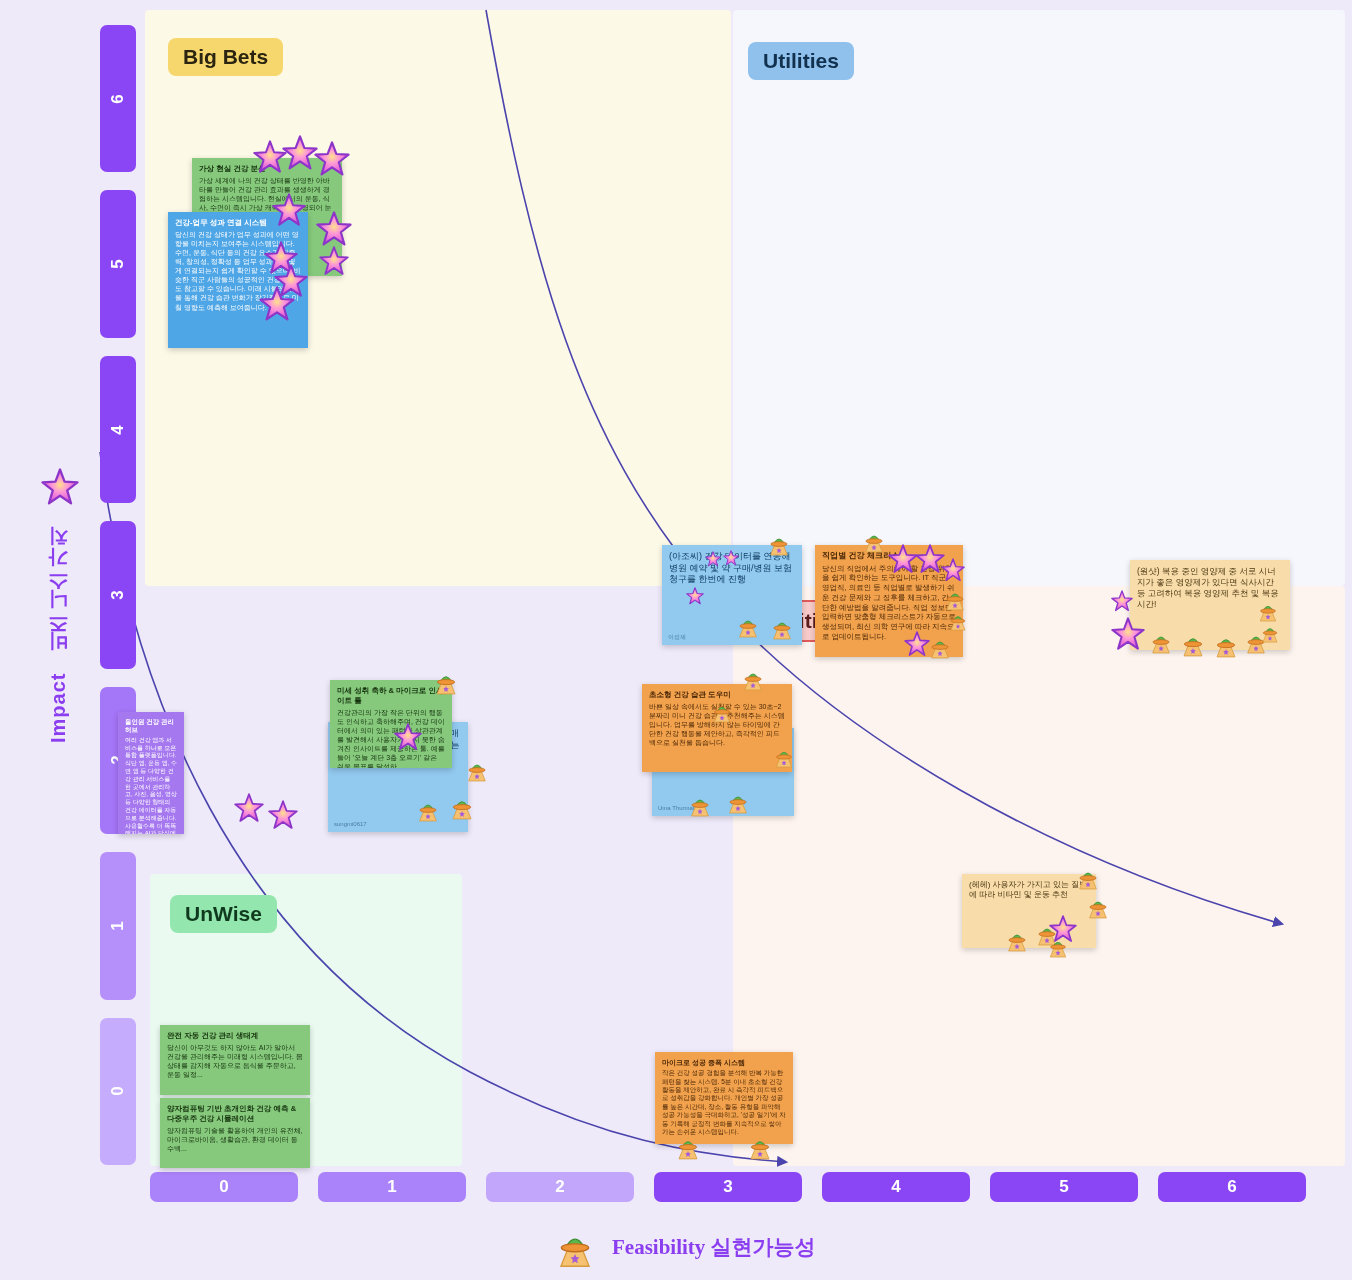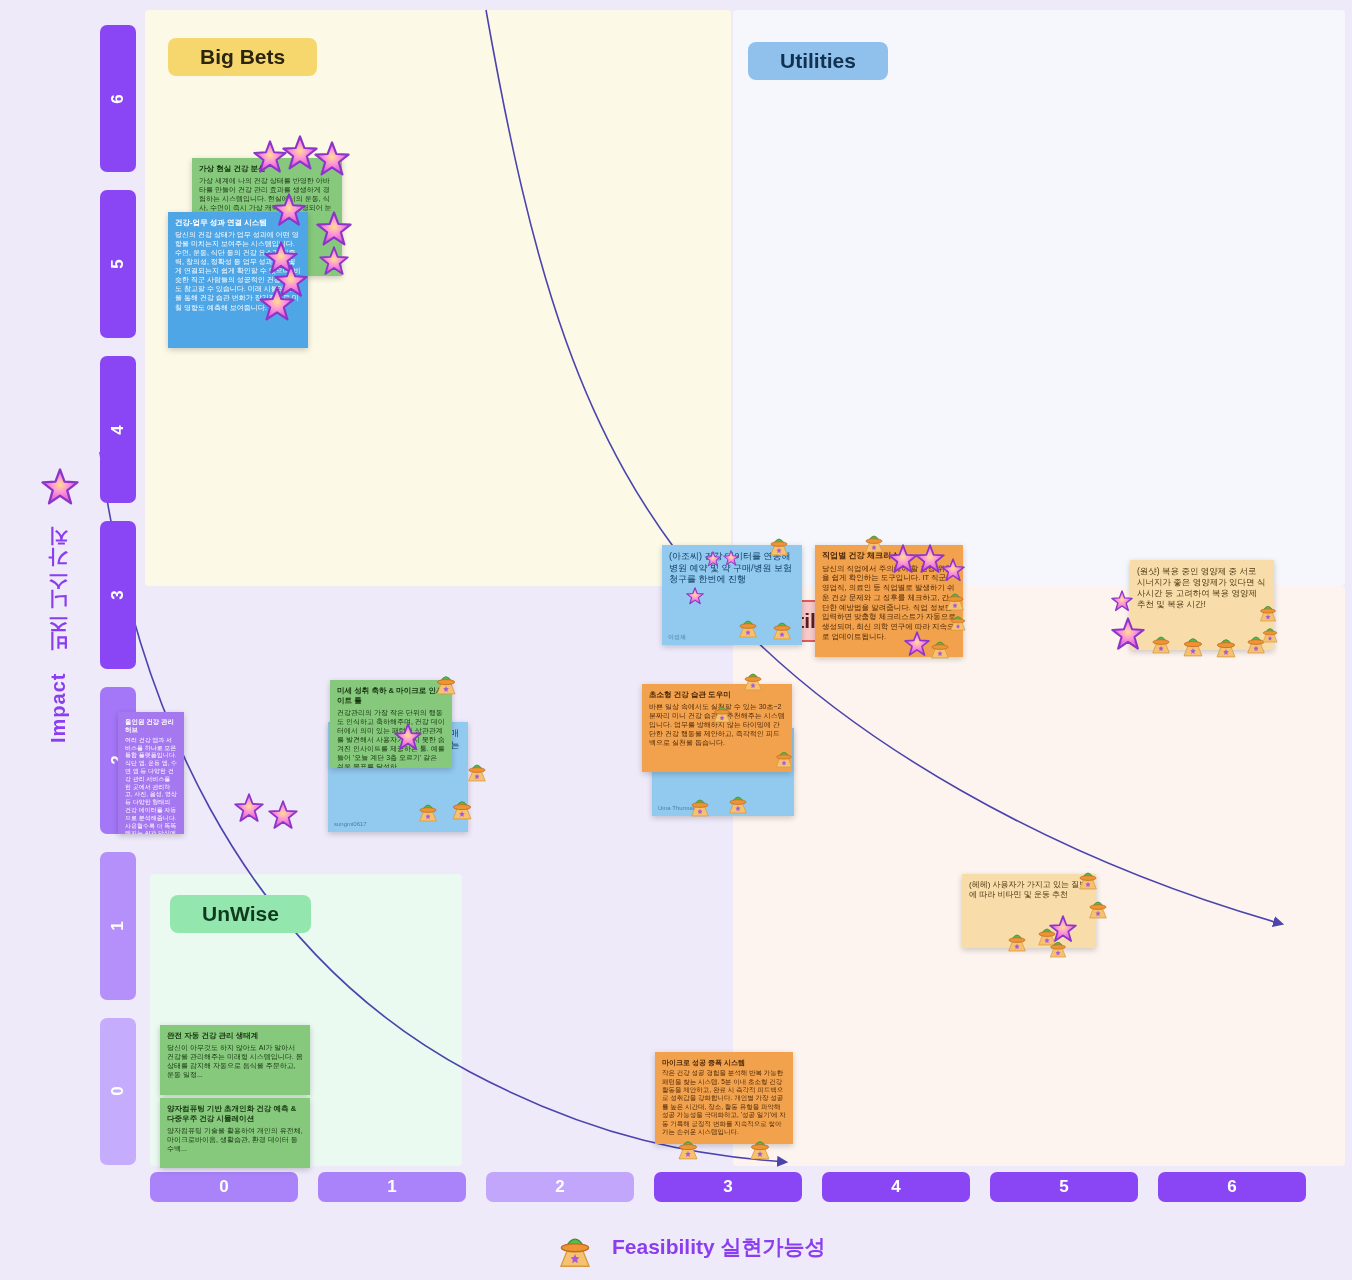--- a/index.html
+++ b/index.html
@@ -16,22 +16,22 @@
   .y-tick{flex:1;border-radius:7px;display:flex;align-items:center;justify-content:center;
           color:#fff;font-weight:bold;font-size:17px;}
   .y-tick span{transform:rotate(-90deg);display:block;}
   .x-ticks{position:absolute;left:150px;top:1172px;width:1156px;height:30px;
            display:flex;gap:20px;z-index:2;}
   .x-tick{flex:1;border-radius:7px;display:flex;align-items:center;justify-content:center;
           color:#fff;font-weight:bold;font-size:17px;}
   .impact-label{position:absolute;left:44px;top:540px;z-index:2;color:#8b3df0;font-weight:bold;
           font-size:20px;writing-mode:vertical-rl;transform:rotate(180deg);letter-spacing:1px;}
   .feas-label{position:absolute;left:612px;top:1233px;z-index:2;color:#8b3df0;
-          font-weight:bold;font-size:21px;}
-  .qlabel{position:absolute;z-index:3;font-weight:bold;font-size:21px;padding:7px 32px;
+          font-weight:bold;font-size:21px;font-family:Liberation Serif, serif;}
+  .qlabel{position:absolute;z-index:3;font-weight:bold;font-size:21px;padding:7px 15px;
           border-radius:8px;}
   #lbl-bigbets{left:168px;top:38px;background:#f6d76d;color:#2b2410;}
   #lbl-nobrainers{left:748px;top:42px;background:#8fc1ec;color:#12314e;}
   #lbl-unwise{left:170px;top:895px;background:#93e6ae;color:#103a1e;}
   #lbl-utilities{left:748px;top:600px;background:#f8caca;color:#5c1d1d;border:2px solid #e05c5c;}
   .note{position:absolute;padding:6px 7px;box-shadow:0 2px 6px rgba(0,0,0,.2);
         line-height:1.3;overflow:hidden;box-sizing:border-box;}
   .note .t{font-weight:bold;font-size:1.08em;margin-bottom:2px;}
   .note .a{position:absolute;bottom:3px;left:6px;font-size:6px;opacity:.55;}
   .note-green{background:#86c97d;color:#16330e;}
@@ -137,21 +137,21 @@
         <div class="a">sungmi0617</div>
       </div>
       <div class="note note-lightblue" style="left: 662px; top: 545px; width: 140px; height: 100px; z-index: 3; font-size: 9px;">
         <div class="b">(아조씨) 건강 데이터를 연동해 병원 예약 및 약 구매/병원 보험 청구를 한번에 진행</div>
         <div class="a">이성재</div>
       </div>
       <div class="note note-orange" style="left: 815px; top: 545px; width: 148px; height: 112px; z-index: 3; font-size: 7.5px;">
         <div class="t">직업별 건강 체크리스트</div>
         <div class="b">당신의 직업에서 주의해야 할 건강 위험을 쉽게 확인하는 도구입니다. IT 직군, 영업직, 의료인 등 직업별로 발생하기 쉬운 건강 문제와 그 징후를 체크하고, 간단한 예방법을 알려줍니다. 직업 정보만 입력하면 맞춤형 체크리스트가 자동으로 생성되며, 최신 의학 연구에 따라 지속으로 업데이트됩니다.</div>
       </div>
-      <div class="note note-cream" style="left: 1130px; top: 560px; width: 144px; height: 90px; z-index: 3; font-size: 8.5px;">
+      <div class="note note-cream" style="left: 1130px; top: 560px; width: 160px; height: 90px; z-index: 3; font-size: 8.5px;">
         <div class="b">(원샷) 복용 중인 영양제 중 서로 시너지가 좋은 영양제가 있다면 식사시간 등 고려하여 복용 영양제 추천 및 복용 시간!</div>
       </div>
       <div class="note note-orange" style="left: 642px; top: 684px; width: 150px; height: 88px; z-index: 4; font-size: 7px;">
         <div class="t">초소형 건강 습관 도우미</div>
         <div class="b">바쁜 일상 속에서도 실천할 수 있는 30초~2분짜리 미니 건강 습관을 추천해주는 시스템입니다. 업무를 방해하지 않는 타이밍에 간단한 건강 행동을 제안하고, 즉각적인 피드백으로 실천을 돕습니다.</div>
       </div>
       <div class="note note-lightblue" style="left: 652px; top: 728px; width: 142px; height: 88px; z-index: 3; font-size: 8.5px;">
         <div class="b">(도리) 개인 건강 데이터 (웨어러블 + 검진 데이터)를 기반으로 건강 계산기 서비스 제공</div>
         <div class="a">Uma Thurman</div>
       </div>

